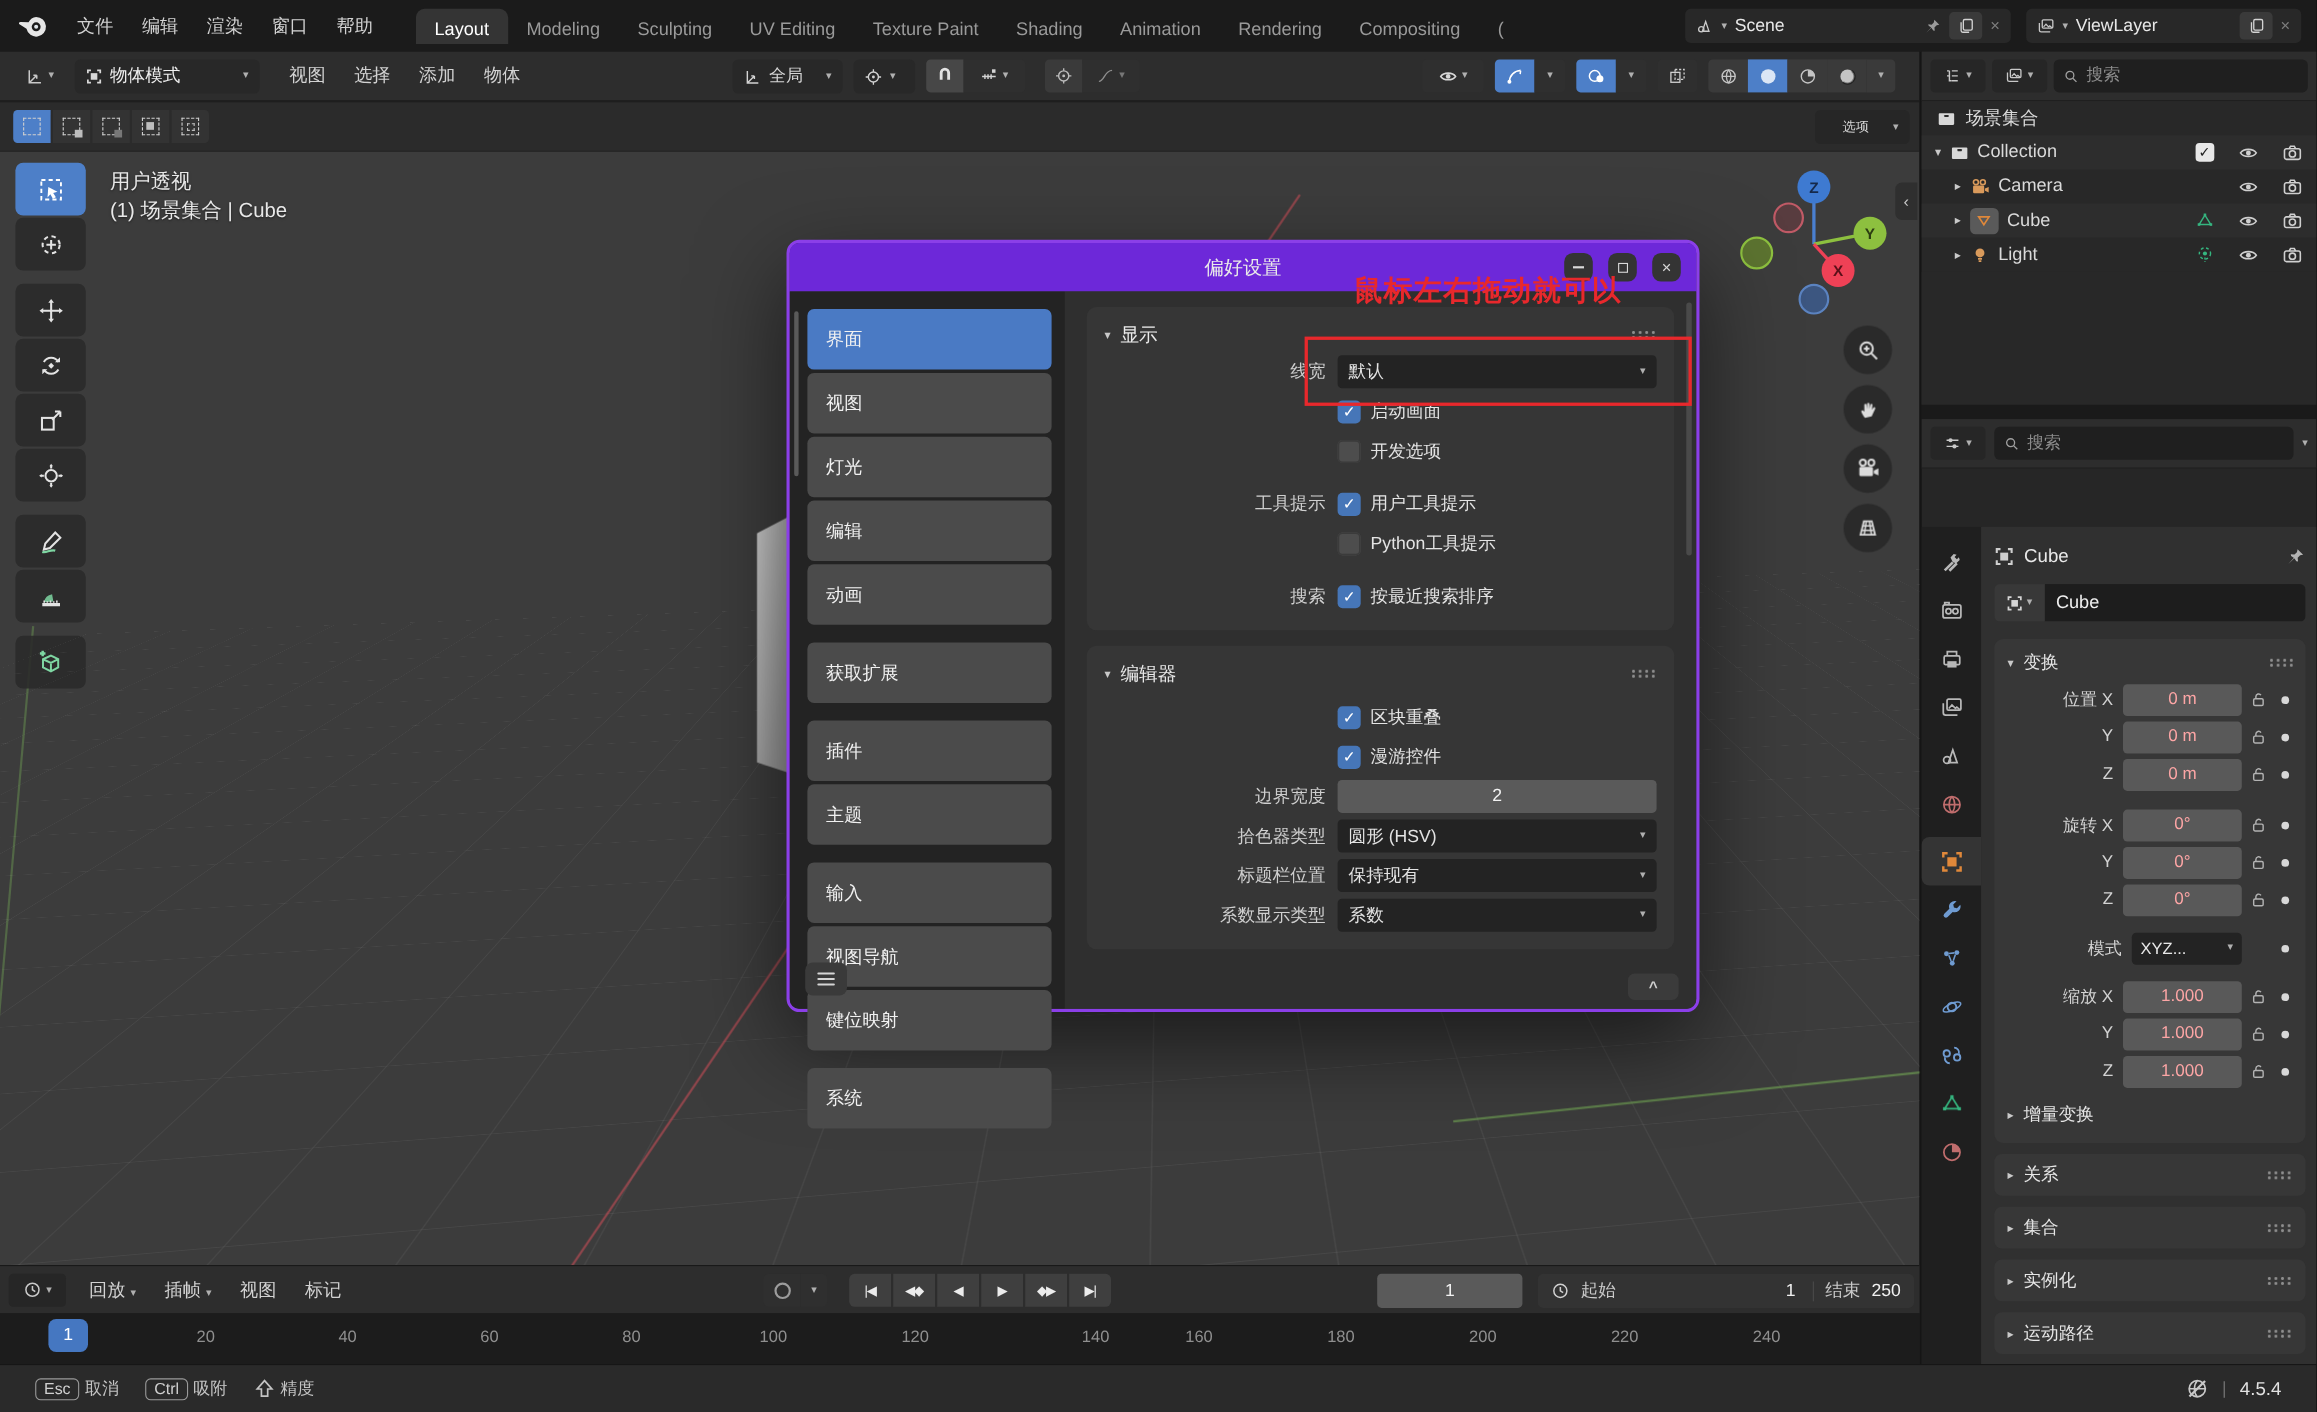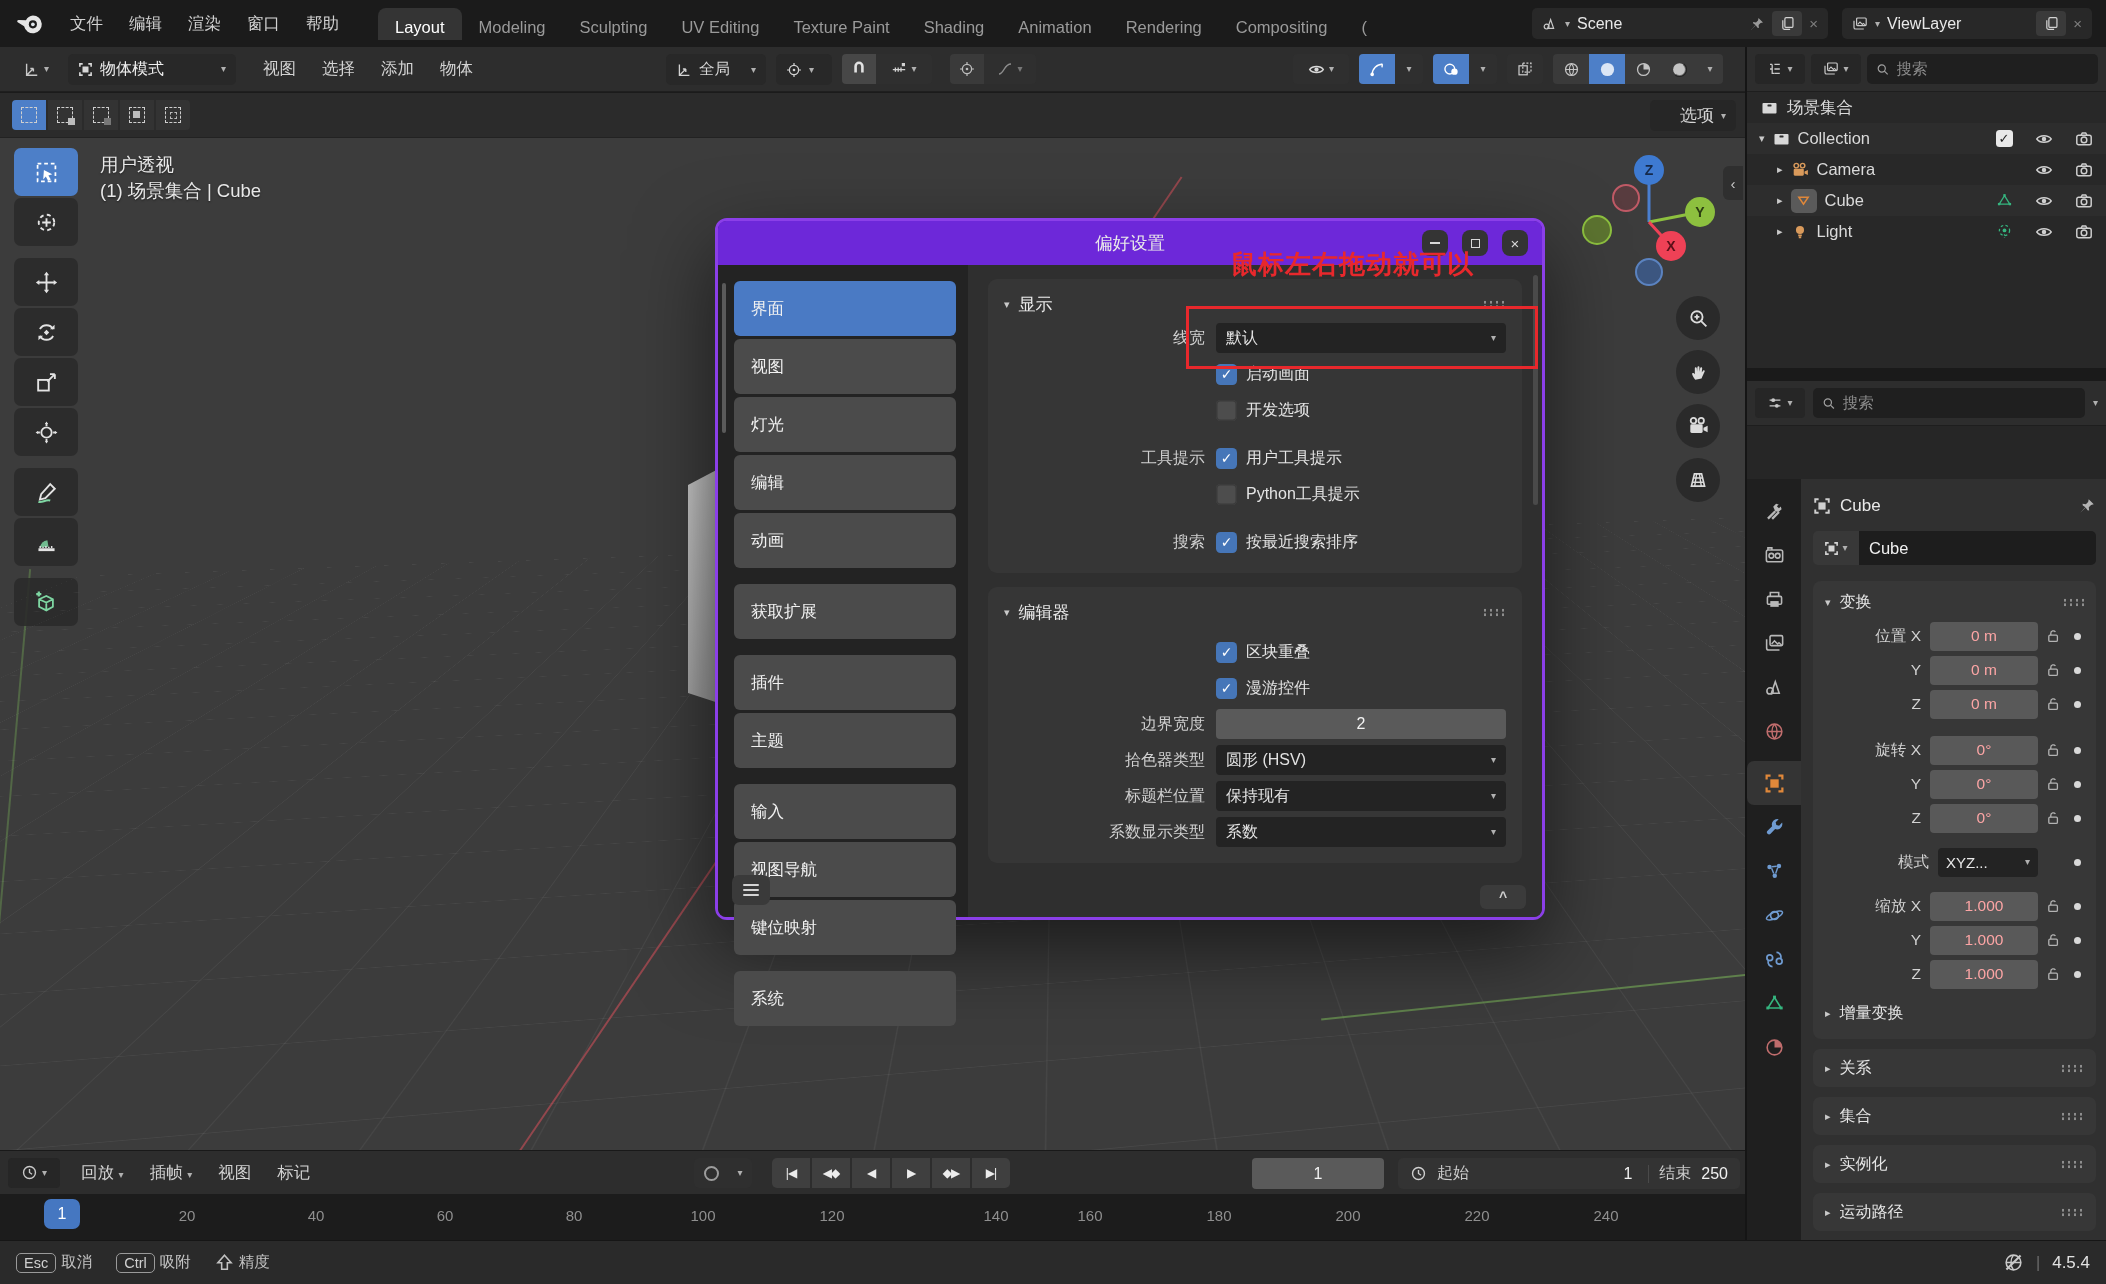--- a/index.html
+++ b/index.html
@@ -479,21 +479,21 @@
             <i style="right:4px;bottom:4px"></i>
           </span>
         </span>
       <span class="chip" style="width:34px;background:#333;border-radius:0 4px 4px 0">
           <span class="selg">
             <i style="right:3px;bottom:3px;background:transparent;border:1.4px dashed #bdbdbd"></i>
           </span>
         </span>
     </div>
     <div class="pill" style="position:absolute;left:1650px;top:7px;width:86px;background:#262626">
-      <span style="flex:1;text-align:right;font-size:17px">选项</span>
+      <span style="flex:1;text-align:center;font-size:12px">选项</span>
       <span class="car">▾</span>
     </div>
   </div>
 
   <div class="abs" id="viewport" style="left:0;top:138px;width:1745px;height:1012px;background:#3c3c3c;overflow:hidden">
     <div class="abs" style="left:-40%;top:-85%;width:230%;height:320%;background-image:linear-gradient(rgba(255,255,255,.055) 1.5px,transparent 1.5px),linear-gradient(90deg,rgba(255,255,255,.055) 1.5px,transparent 1.5px);background-size:125px 125px;transform:perspective(1400px) rotateX(63deg) rotateZ(-9deg)"></div>
     <div class="abs" style="left:260px;top:526px;width:1180px;height:2px;background:rgba(231,81,94,.5);transform:rotate(-55.8deg)"></div>
     <div class="abs" style="left:1320px;top:858px;width:430px;height:2px;background:rgba(118,173,86,.6);transform:rotate(-6deg)"></div>
     <div class="abs" style="left:3px;top:430px;width:2px;height:600px;background:rgba(118,173,86,.38);transform:rotate(5deg)"></div>
     <div class="abs" style="left:688px;top:330px;width:52px;height:242px;background:linear-gradient(100deg,#cbcbcb,#9d9d9d 55%,#828282);clip-path:polygon(0 7%,62% 0,100% 5%,100% 100%,0 93%)"></div>
@@ -1018,21 +1018,21 @@
       <span class="tick" style="left:832px">120</span>
       <span class="tick" style="left:996px">140</span>
       <span class="tick" style="left:1090px">160</span>
       <span class="tick" style="left:1219px">180</span>
       <span class="tick" style="left:1348px">200</span>
       <span class="tick" style="left:1477px">220</span>
       <span class="tick" style="left:1606px">240</span>
     </div>
   </div>
 
-  <footer class="abs row" id="statusbar" style="left:0;top:1240px;width:2106px;height:44px;background:#2a2a2a;border-top:1px solid #161616;padding:0 16px">
+  <footer class="abs row" id="statusbar" style="left:0;top:1240px;width:2106px;height:44px;background:#2a2a2a;border-top:1px solid #161616;padding:0 32px">
     <span class="row" style="gap:5px">
         <span class="keycap">Esc</span>
         <span class="hint">取消</span>
       </span>
     <span class="row" style="gap:5px;margin-left:24px">
         <span class="keycap">Ctrl</span>
         <span class="hint">吸附</span>
       </span>
     <span class="row" style="gap:5px;margin-left:24px">
         <svg class="ic" width="19" height="19" style="color:#c3c3c3">

